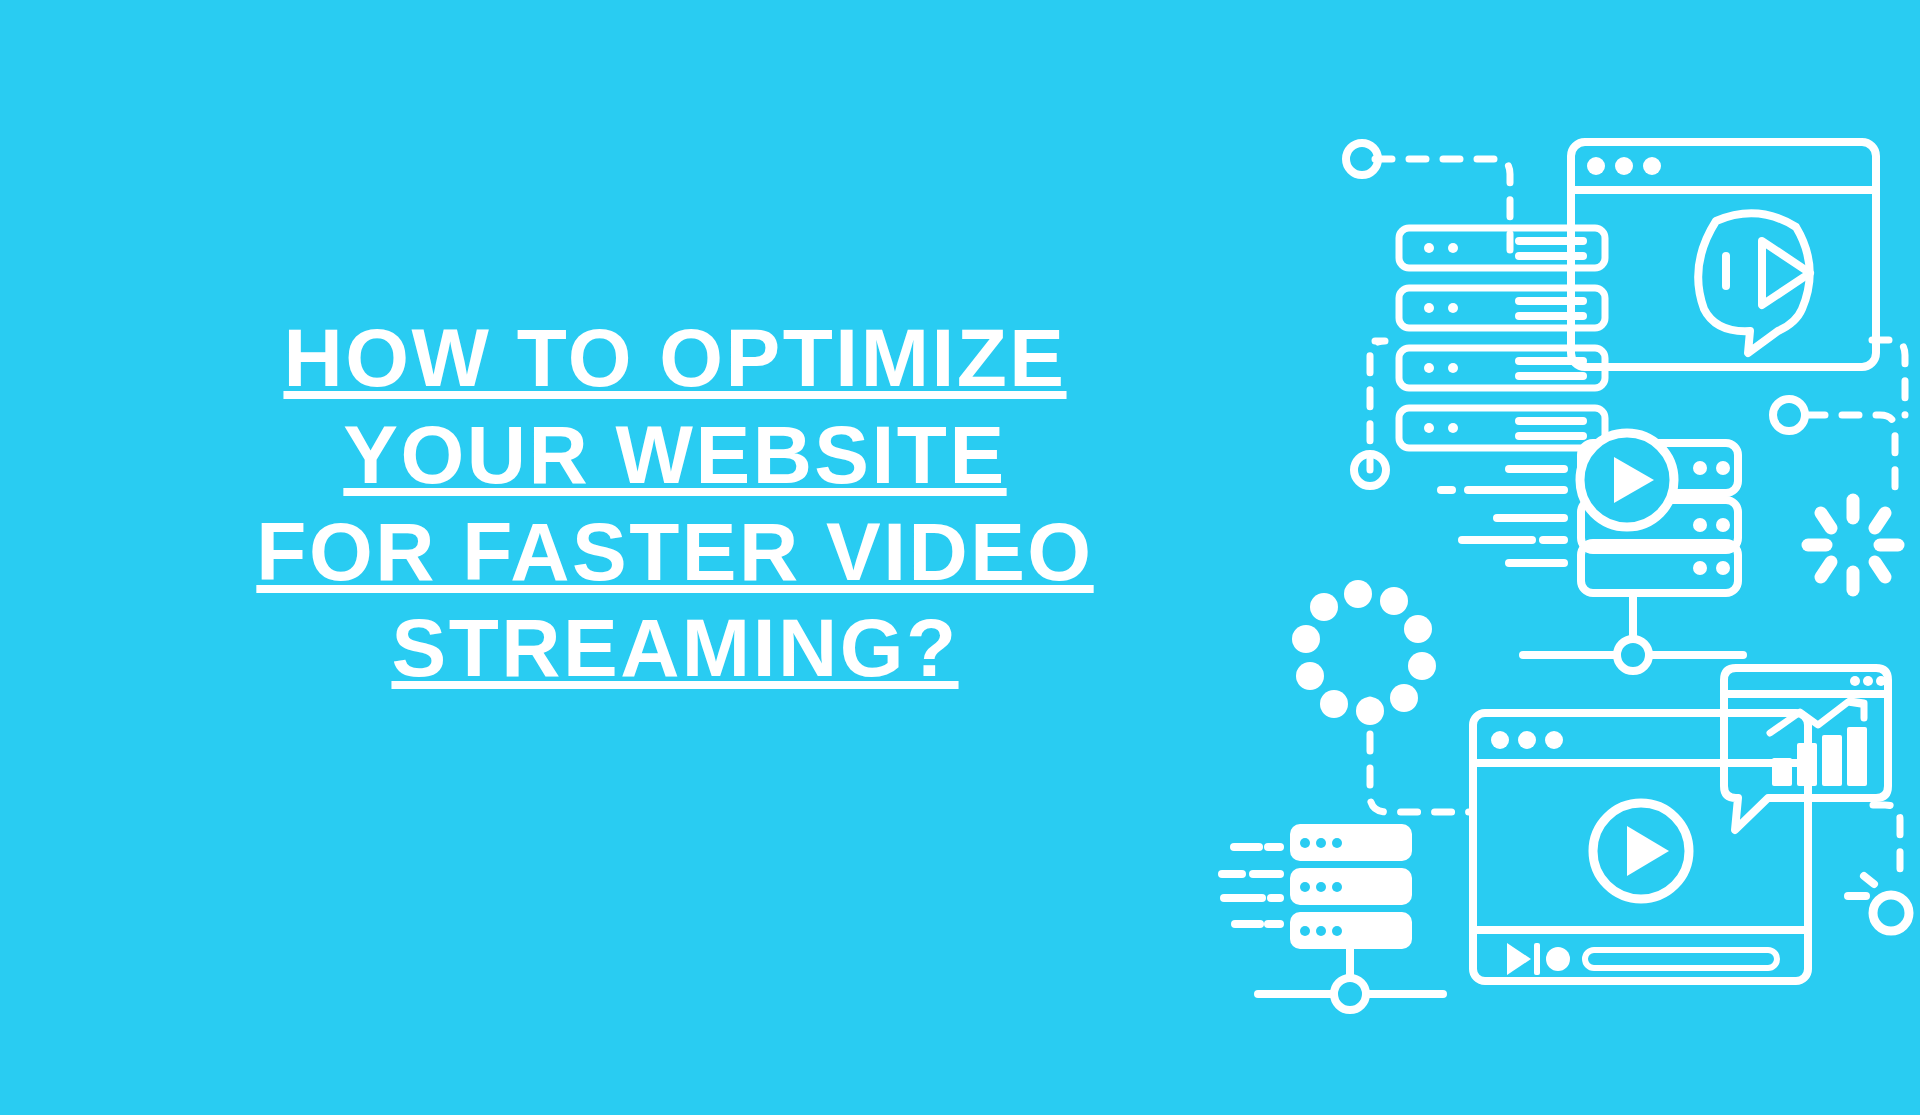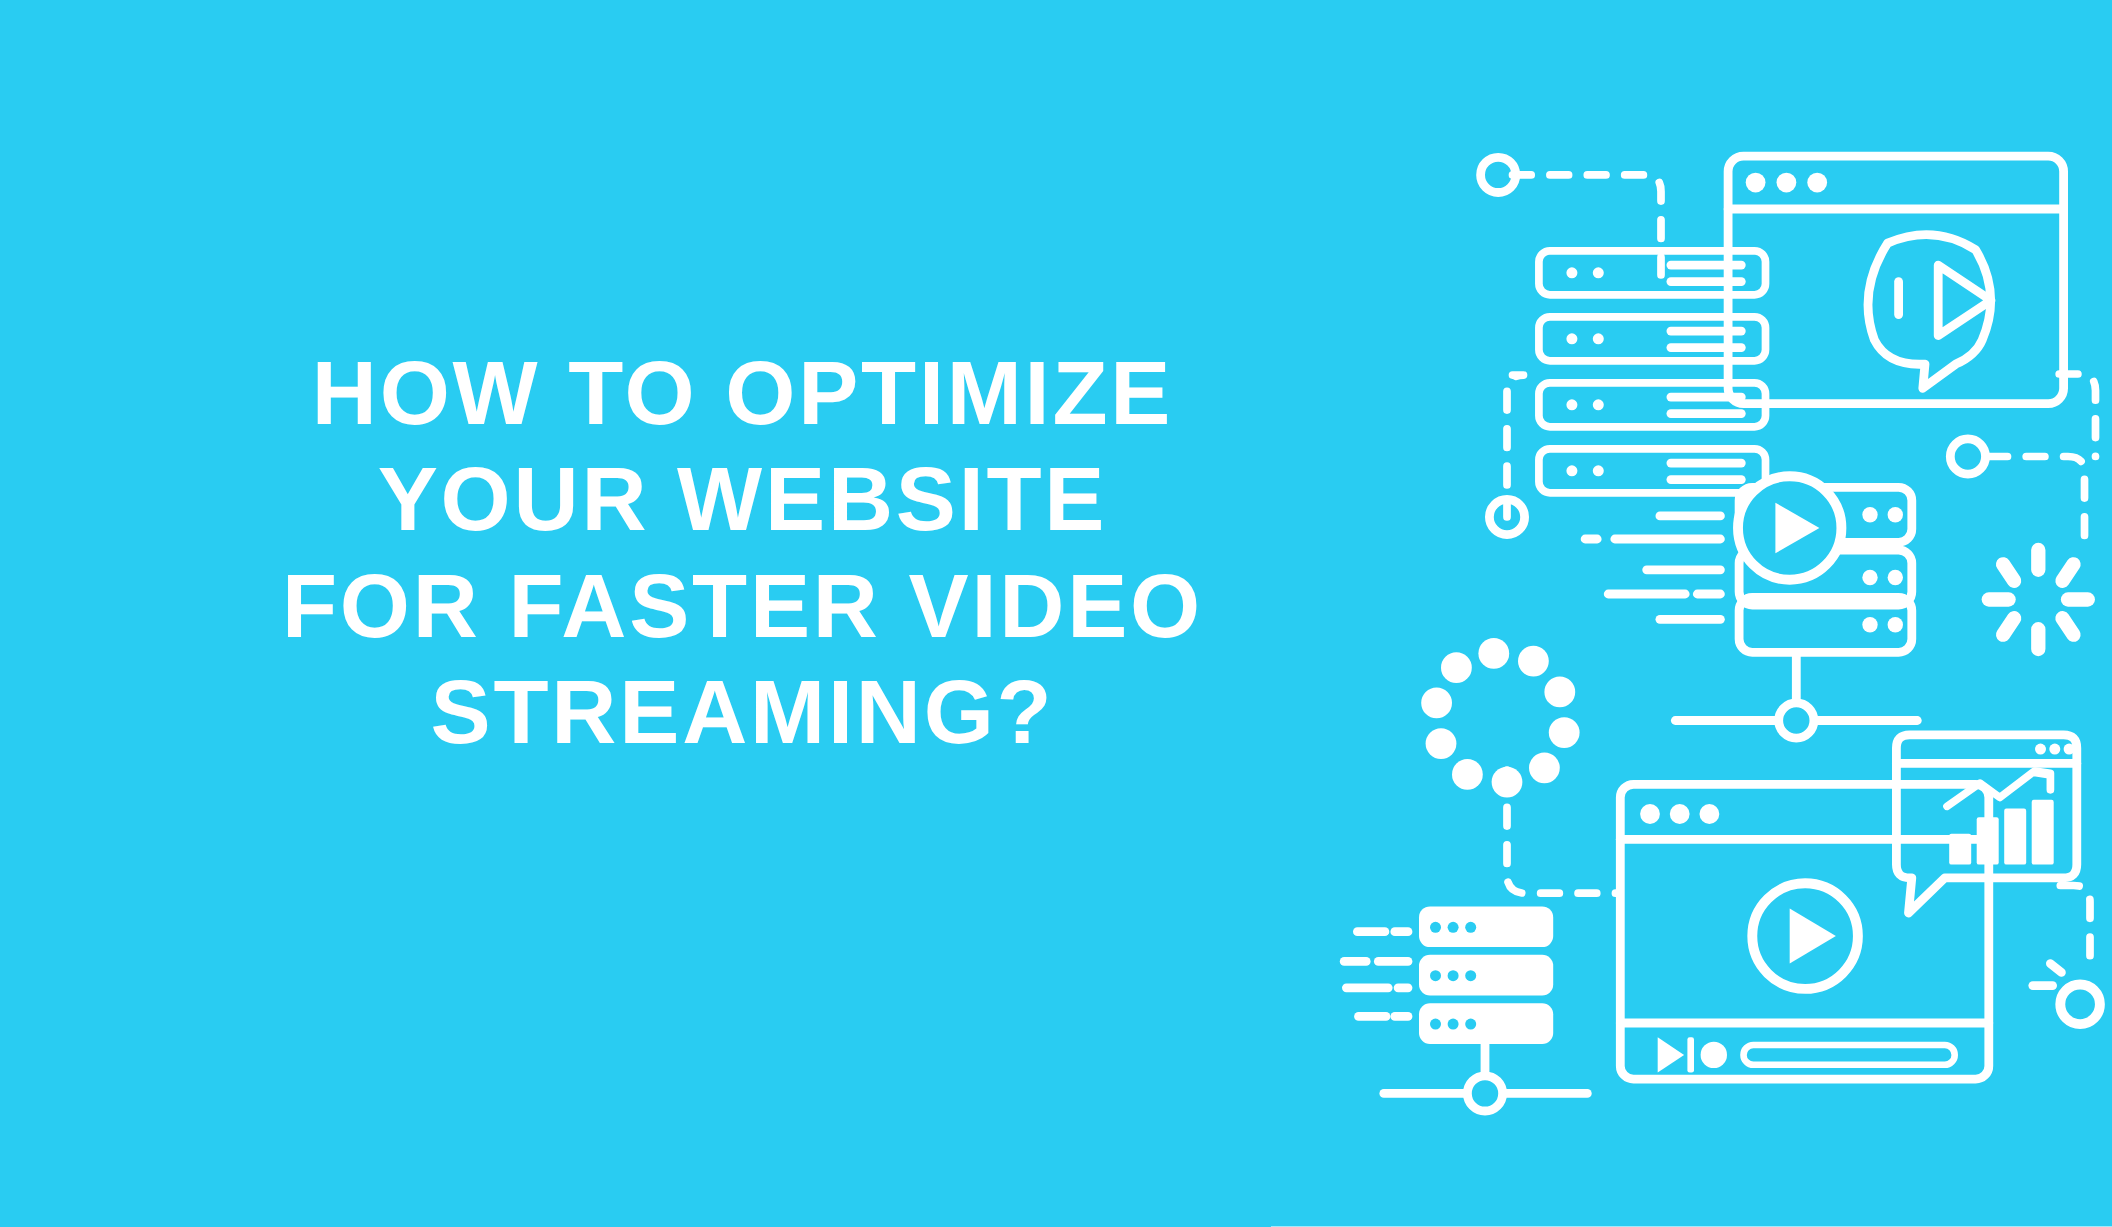--- a/index.html
+++ b/index.html
@@ -44,21 +44,21 @@
     pointer-events: none;
   }
 </style>
 </head>
 <body>
 
 <div id="banner">
 
   <div id="bg" style="background: rgb(41, 204, 242);"></div>
 
-  <div id="headline" style="color: rgb(255, 255, 255);">HOW TO OPTIMIZE
+  <div id="headline" style="color: rgb(255, 255, 255); text-decoration: underline;">HOW TO OPTIMIZE
 YOUR WEBSITE
 FOR FASTER VIDEO
 STREAMING?</div>
 
   <svg id="art" viewBox="0 0 1920 1115" xmlns="http://www.w3.org/2000/svg" fill="none" stroke="#ffffff" stroke-linecap="round" stroke-linejoin="round">
 
     <g stroke-width="7" stroke-dasharray="17 17">
       <path d="M1375 159 H1495 Q1510 159 1510 174 V250"></path>
       <path d="M1375 341 H1385 Q1370 341 1370 356 V470"></path>
       <path d="M1370 700 V795 Q1370 812 1387 812 H1470"></path>

